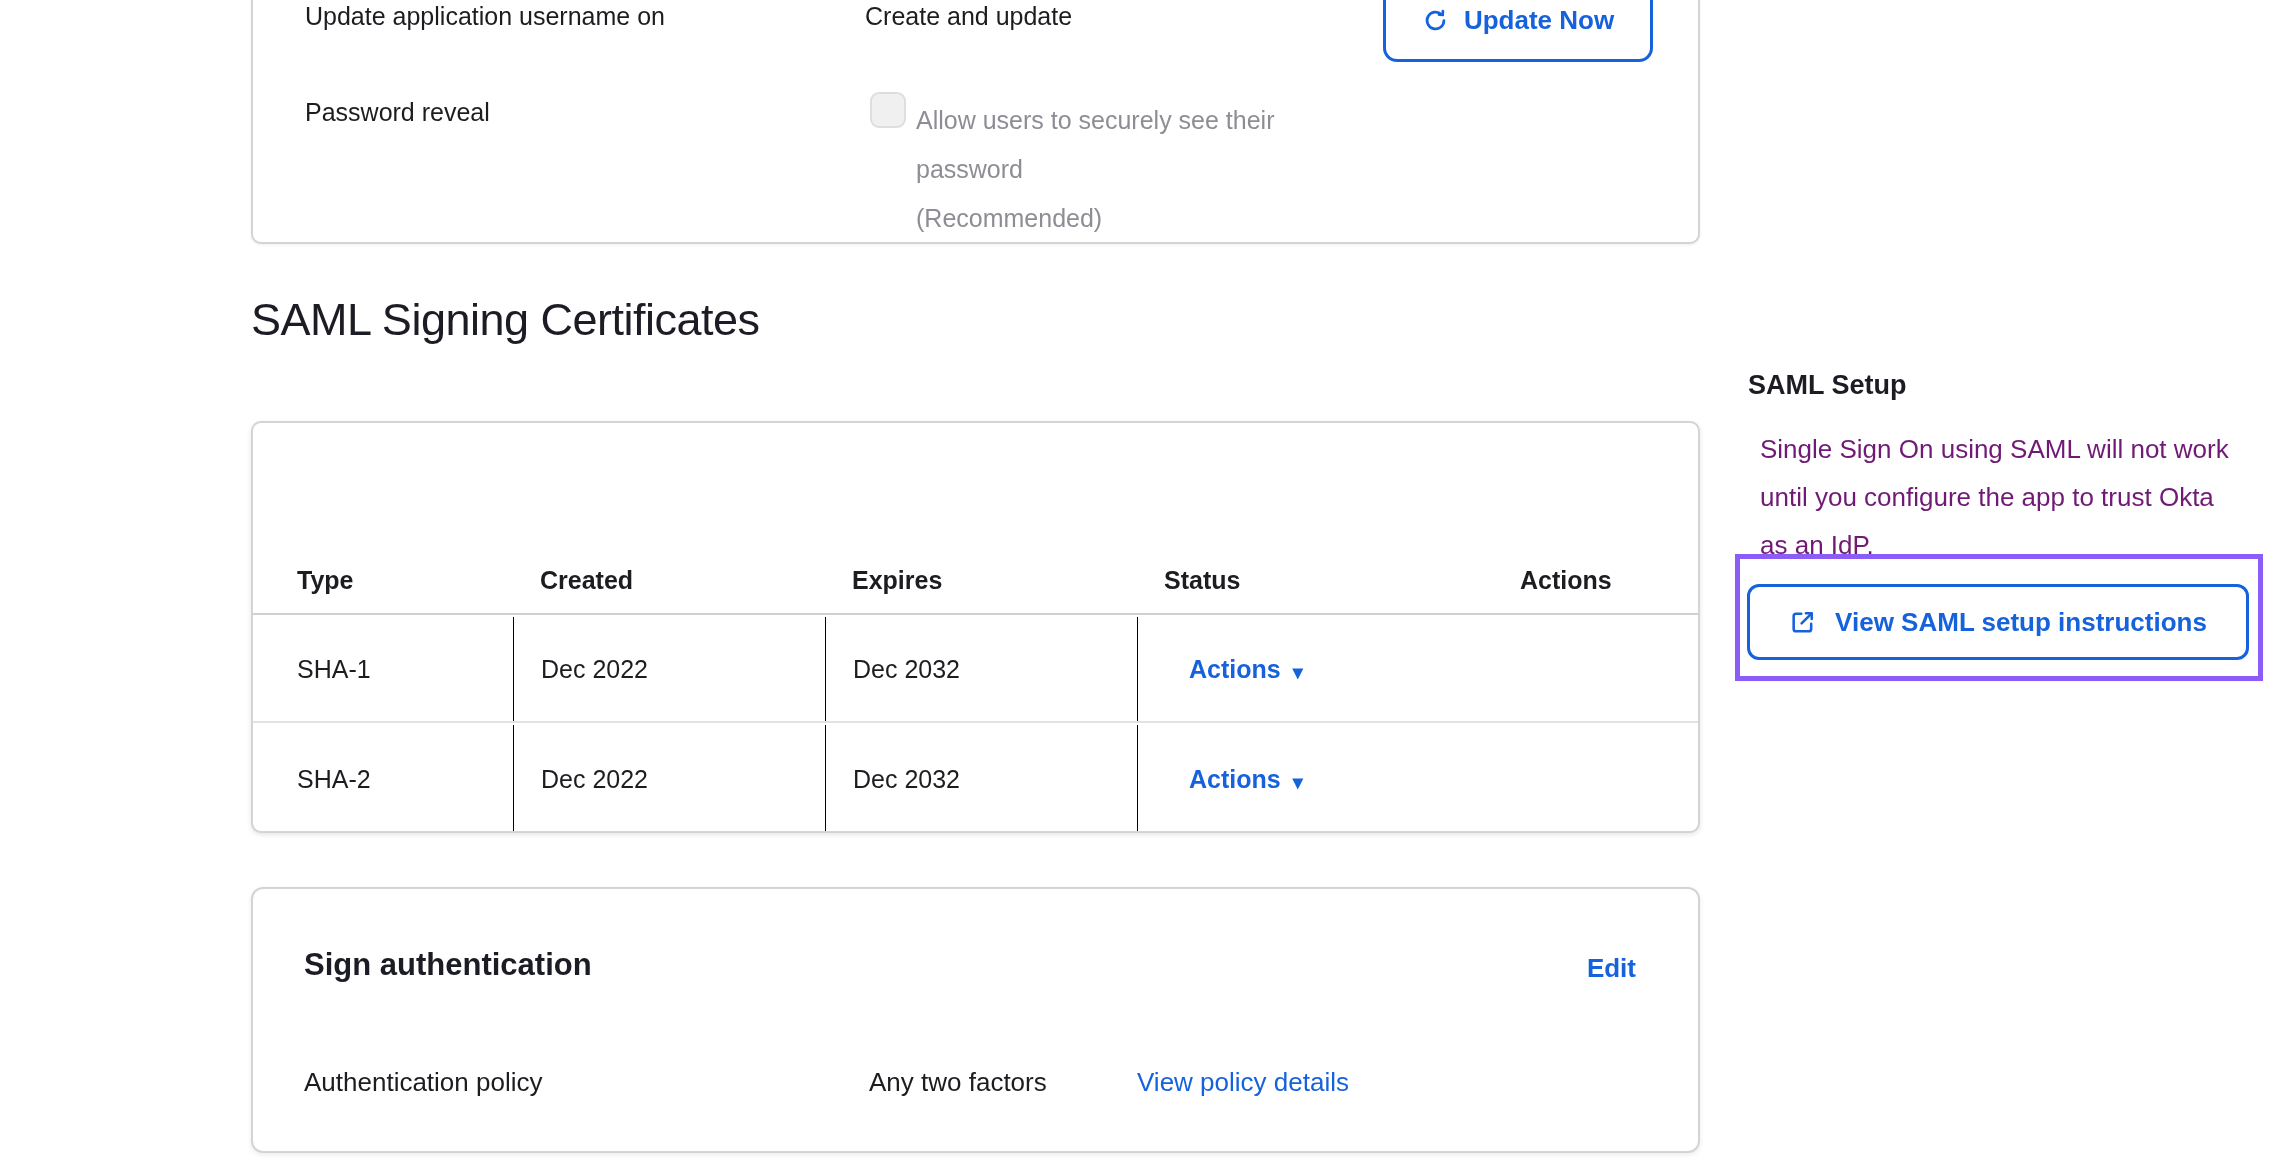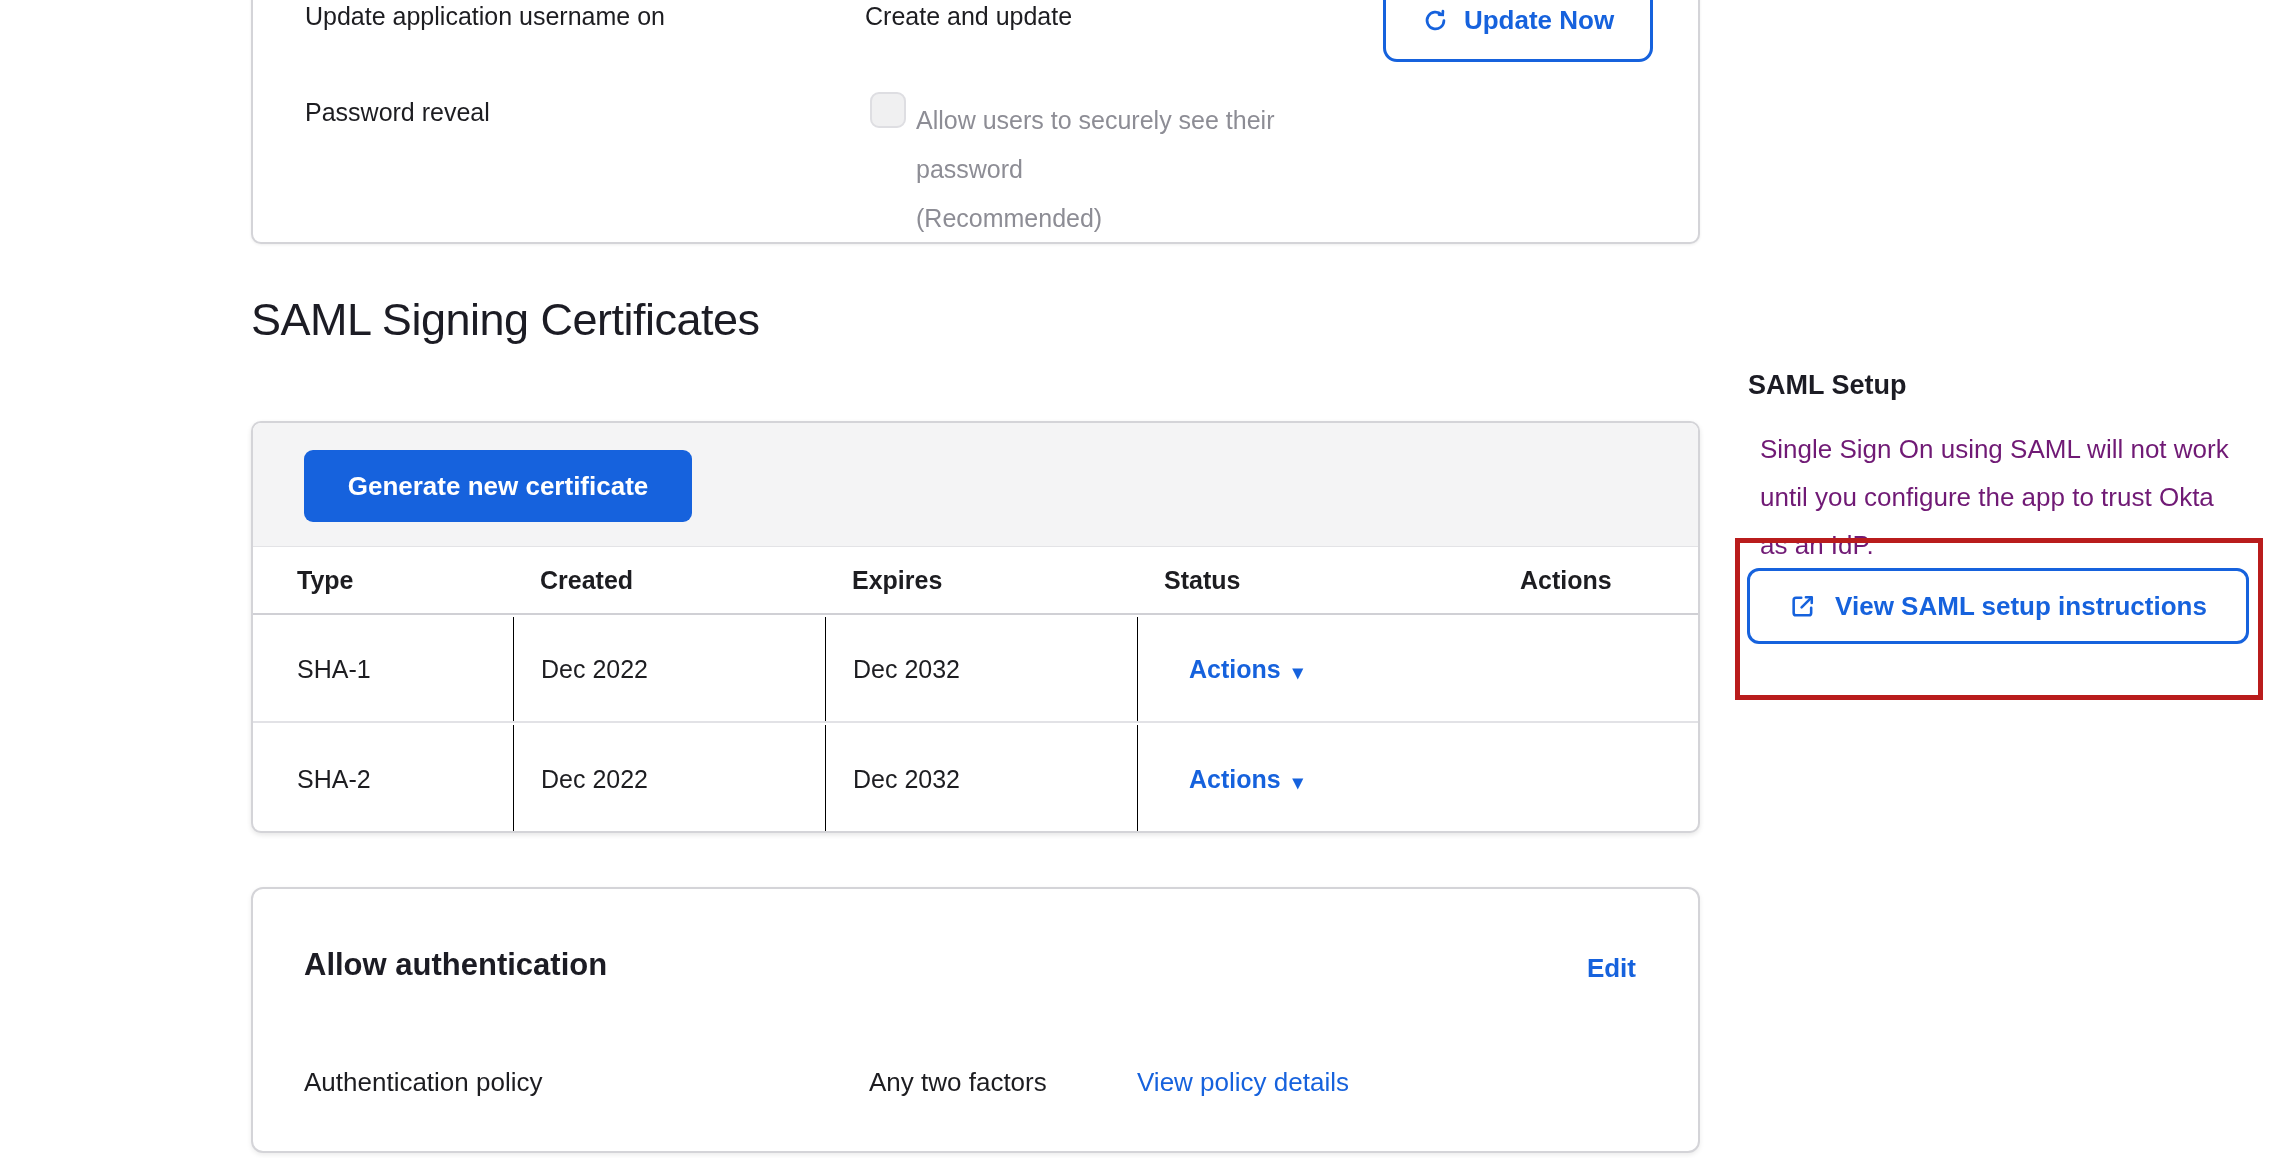--- a/index.html
+++ b/index.html
@@ -92,22 +92,22 @@
   
   #saml-setup-heading {
     position: absolute; left: 1748px; top: 370px;
     font-size: 27px; font-weight: bold; color: #1c1c24;
   }
   #saml-setup-desc {
     position: absolute; left: 1748px; top: 425px; width: 486px;
     font-size: 26px; line-height: 48px; color: #701a75; margin-left: 12px;
   }
   #annotation-box {
-    position: absolute; left: 1735px; top: 538px; width: 528px; height: 162px;
-    border: 5px solid #b91c1c; pointer-events: none;
+    position: absolute; left: 1735px; top: 554px; width: 528px; height: 127px;
+    border: 5px solid #8b5cf6; pointer-events: none;
   }
   #view-saml-btn {
     position: absolute; left: 7px; top: 25px; width: 502px; height: 76px;
     background: #fff; border: 3px solid #1662dd; border-radius: 12px;
     color: #1662dd; font-weight: bold; font-size: 26px;
     display: flex; align-items: center; justify-content: center; gap: 18px;
     cursor: pointer; pointer-events: auto; font-family: inherit;
   }
 
   
@@ -150,23 +150,20 @@
   <div id="password-checkbox" role="checkbox" aria-checked="false"></div>
   <div id="password-checkbox-text">
     <span>Allow users to securely see their password</span><br>
     <span>(Recommended)</span>
   </div>
 </div>
 
 <h1 id="certs-heading">SAML Signing Certificates</h1>
 
 <div class="card" id="certs-card">
-  <div id="certs-card-toolbar">
-    <button id="generate-cert-btn">Generate new certificate</button>
-  </div>
 
   <div class="tbl-row" id="tbl-head">
     <div>Type</div>
     <div>Created</div>
     <div>Expires</div>
     <div>Status</div>
     <div>Actions</div>
   </div>
 
   <div class="tbl-row tbl-body-row" id="tbl-row-1">
@@ -216,18 +213,18 @@
         <path d="M19 13.5v4.5a2 2 0 0 1-2 2H6a2 2 0 0 1-2-2V7a2 2 0 0 1 2-2h4.5"></path>
         <path d="M14.5 4.5h5v5"></path>
         <path d="M19.2 4.8l-8.4 8.4"></path>
       </svg>
     </span>
     <span>View SAML setup instructions</span>
   </button>
 </div>
 
 <div class="card" id="user-auth-card">
-  <div id="user-auth-heading">Allow authentication</div>
+  <div id="user-auth-heading">Sign authentication</div>
   <button id="edit-link">Edit</button>
   <div id="auth-policy-label">Authentication policy</div>
   <div id="auth-policy-value">Any two factors</div>
   <button id="view-policy-link">View policy details</button>
 </div>
 
 </body></html>

